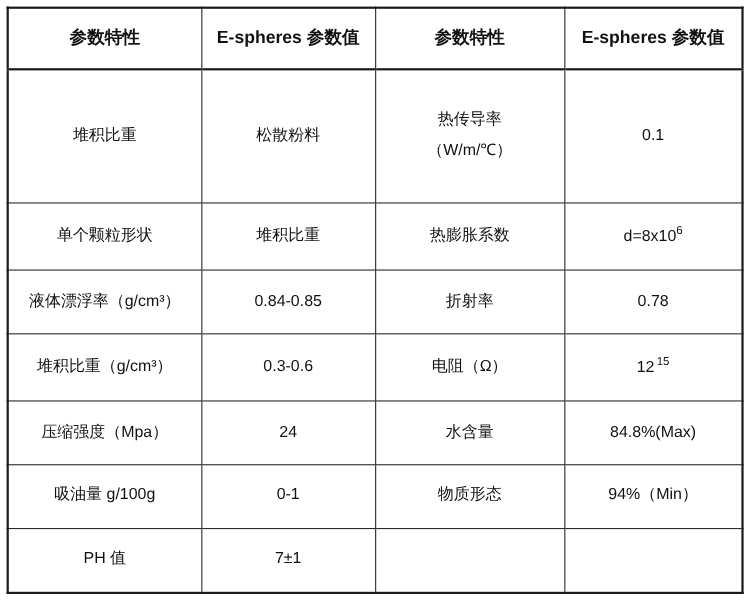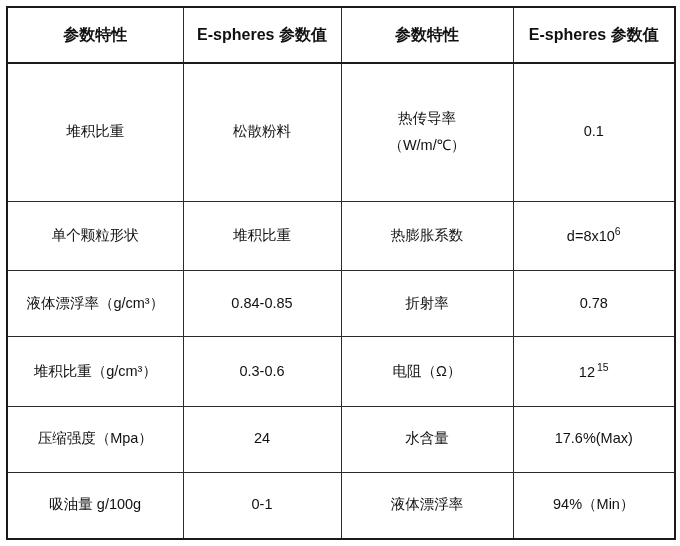--- a/index.html
+++ b/index.html
@@ -115,25 +115,31 @@
         <td>堆积比重（g/cm³）</td>
         <td>0.3-0.6</td>
         <td>电阻（Ω）</td>
         <td><span>12</span><sup class="sup-sep">15</sup></td>
       </tr>
 
       <tr>
         <td>压缩强度（Mpa）</td>
         <td>24</td>
         <td>水含量</td>
-        <td>17.6%(Max)</td>
+        <td>84.8%(Max)</td>
       </tr>
 
       <tr>
         <td>吸油量 g/100g</td>
         <td>0-1</td>
-        <td>液体漂浮率</td>
+        <td>物质形态</td>
         <td>94%（Min）</td>
       </tr>
 
+      <tr>
+        <td>PH 值</td>
+        <td>7±1</td>
+        <td class="empty-cell"></td>
+        <td class="empty-cell"></td>
+      </tr>
     </tbody>
   </table>
 </div>
 
 </body></html>

